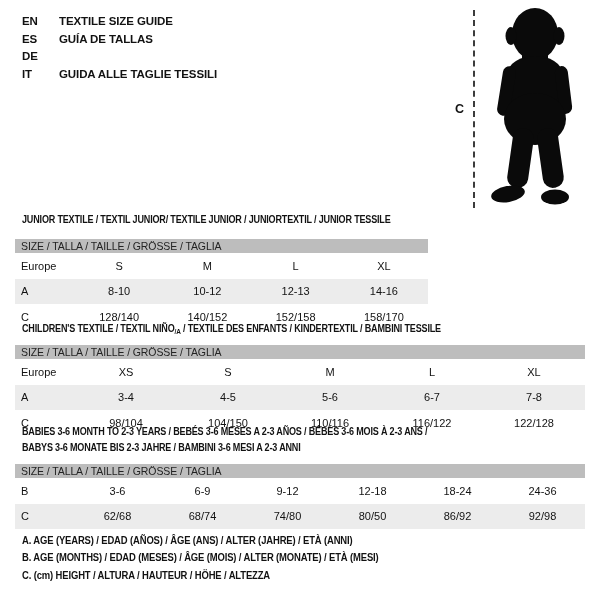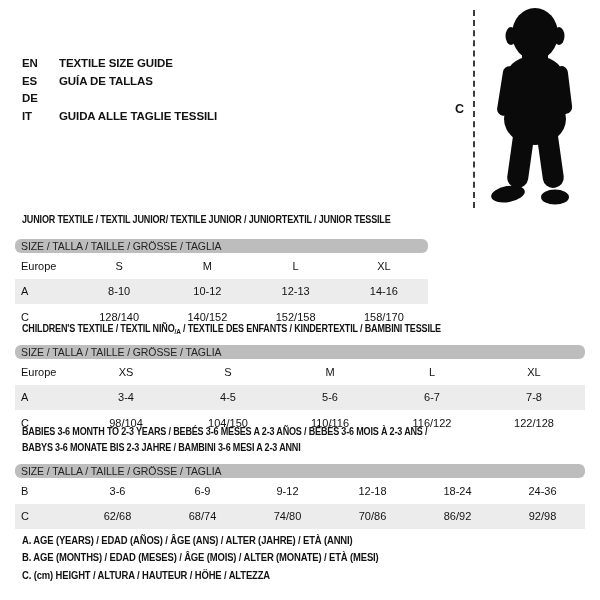--- a/index.html
+++ b/index.html
@@ -4,21 +4,21 @@
 <style>
   html,body{margin:0;padding:0;background:#ffffff;}
   .page{
     position:relative;width:600px;height:600px;background:#ffffff;
     font-family:"Liberation Sans","DejaVu Sans",sans-serif;color:#121212;
     overflow:hidden;
   }
 
   
   .lang-block{position:absolute;top:13px;left:22px;font-weight:bold;
-    font-size:11.5px;line-height:17.5px;letter-spacing:-.1px;margin-top:42px;}
+    font-size:11.5px;line-height:17.5px;letter-spacing:-.1px;}
   .lang-row{display:flex;}
   .lang-code{width:37px;flex:0 0 37px;}
   .lang-title{white-space:nowrap;}
 
   
   .figure{position:absolute;top:6px;left:446px;width:142px;height:208px;}
   .c-label{position:absolute;left:9px;top:96px;font-size:12.5px;font-weight:bold;}
   .dash{position:absolute;left:27px;top:4px;height:198px;width:0;
     border-left:2.5px dashed #3c3c3c;}
   .baby{position:absolute;right:2px;top:0;}
@@ -32,21 +32,21 @@
   .sub{font-size:7.5px;vertical-align:-2px;}
 
   
   .size-table{position:absolute;left:15px;border-collapse:collapse;
     table-layout:fixed;font-size:11px;}
   #t1{top:239px;width:413px;}
   #t2{top:345px;width:570px;}
   #t3{top:464px;width:570px;}
   .size-table th.bar{background:#bdbdbd;font-weight:normal;text-align:left;
     padding:1px 0 1px 6px;font-size:10.5px;height:12px;color:#232323;
-    letter-spacing:-.1px;border-radius:6px;}
+    letter-spacing:-.1px;}
   .size-table td{padding:6px 0;height:13.5px;text-align:center;vertical-align:middle;}
   .size-table td.lbl{text-align:left;padding-left:6px;}
   .size-table tr.alt{background:#ececec;}
   .labcol{width:60px;}
 
   
   .notes{position:absolute;left:22px;top:532px;font-size:10.5px;font-weight:bold;
     line-height:17.3px;letter-spacing:-.15px;white-space:nowrap;
     transform:scaleX(.9);transform-origin:0 0;}
 </style>
@@ -204,21 +204,21 @@
         <td>9-12</td>
         <td>12-18</td>
         <td>18-24</td>
         <td>24-36</td>
       </tr>
       <tr class="alt">
         <td class="lbl">C</td>
         <td>62/68</td>
         <td>68/74</td>
         <td>74/80</td>
-        <td>70/86</td>
+        <td>80/50</td>
         <td>86/92</td>
         <td>92/98</td>
       </tr>
     </tbody>
   </table>
 
   <div class="notes">
     <div>A. AGE (YEARS) / EDAD (AÑOS) / ÂGE (ANS) / ALTER (JAHRE) / ETÀ (ANNI)</div>
     <div>B. AGE (MONTHS) / EDAD (MESES) / ÂGE (MOIS) / ALTER (MONATE) / ETÀ (MESI)</div>
     <div>C. (cm) HEIGHT / ALTURA / HAUTEUR / HÖHE / ALTEZZA</div>

